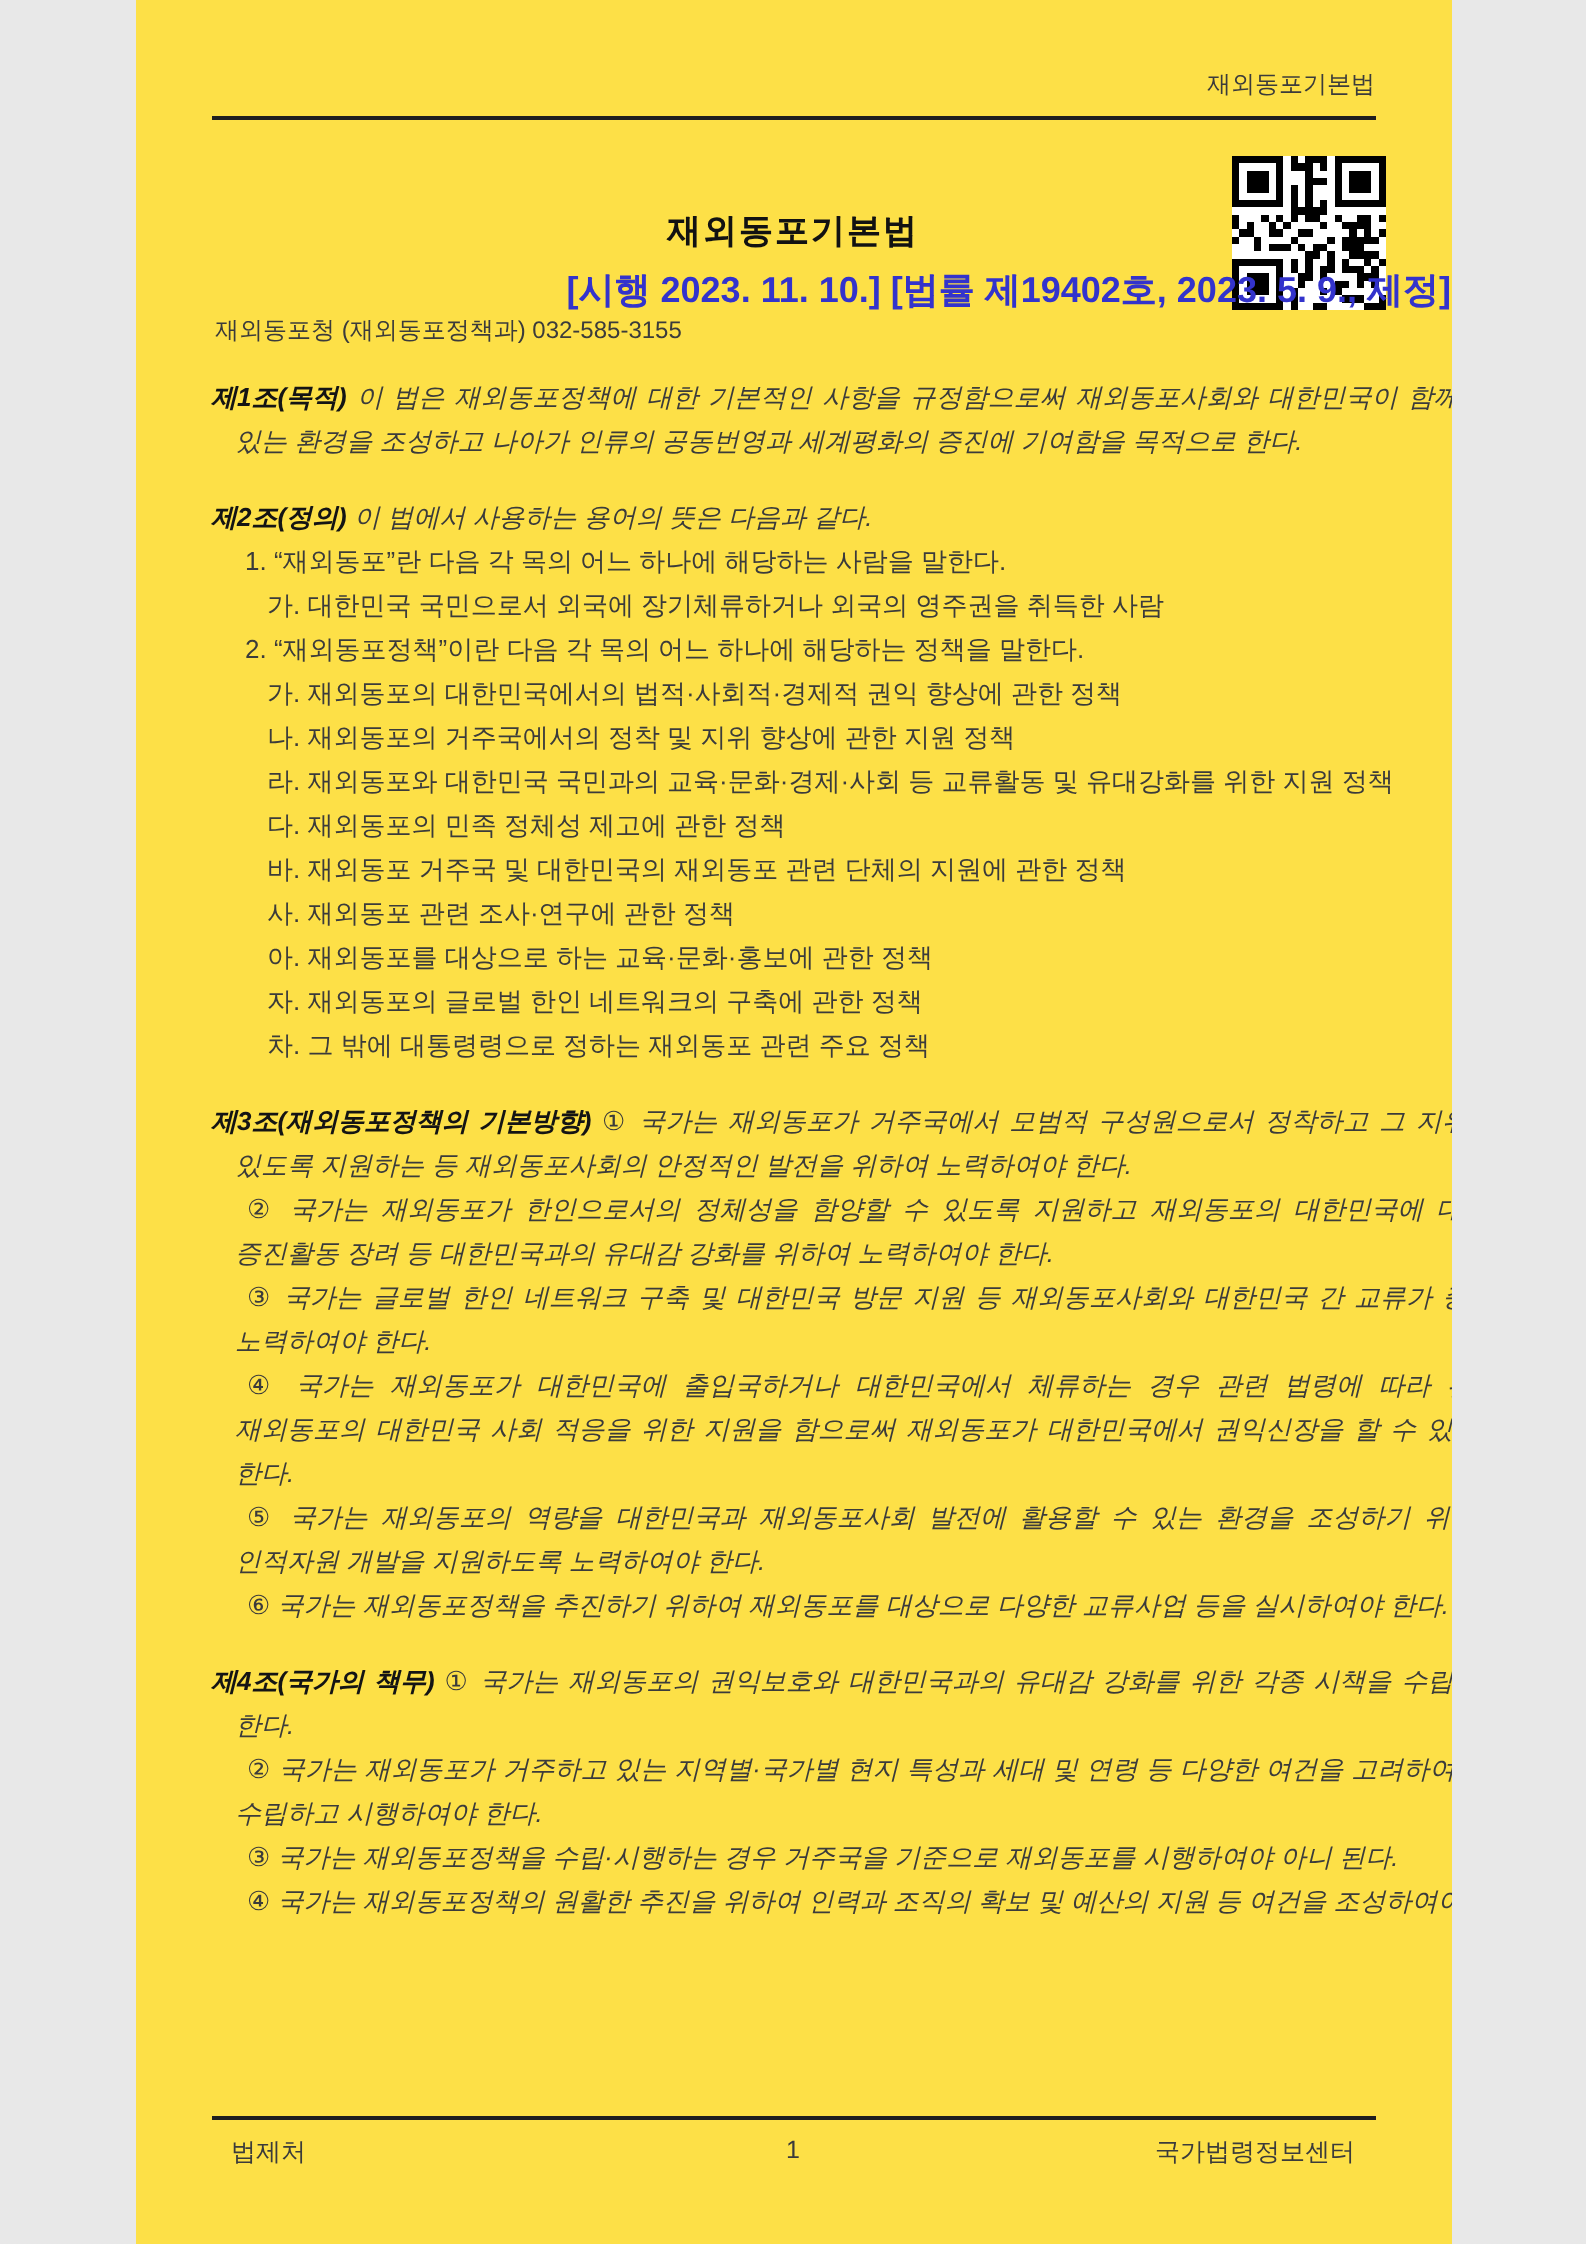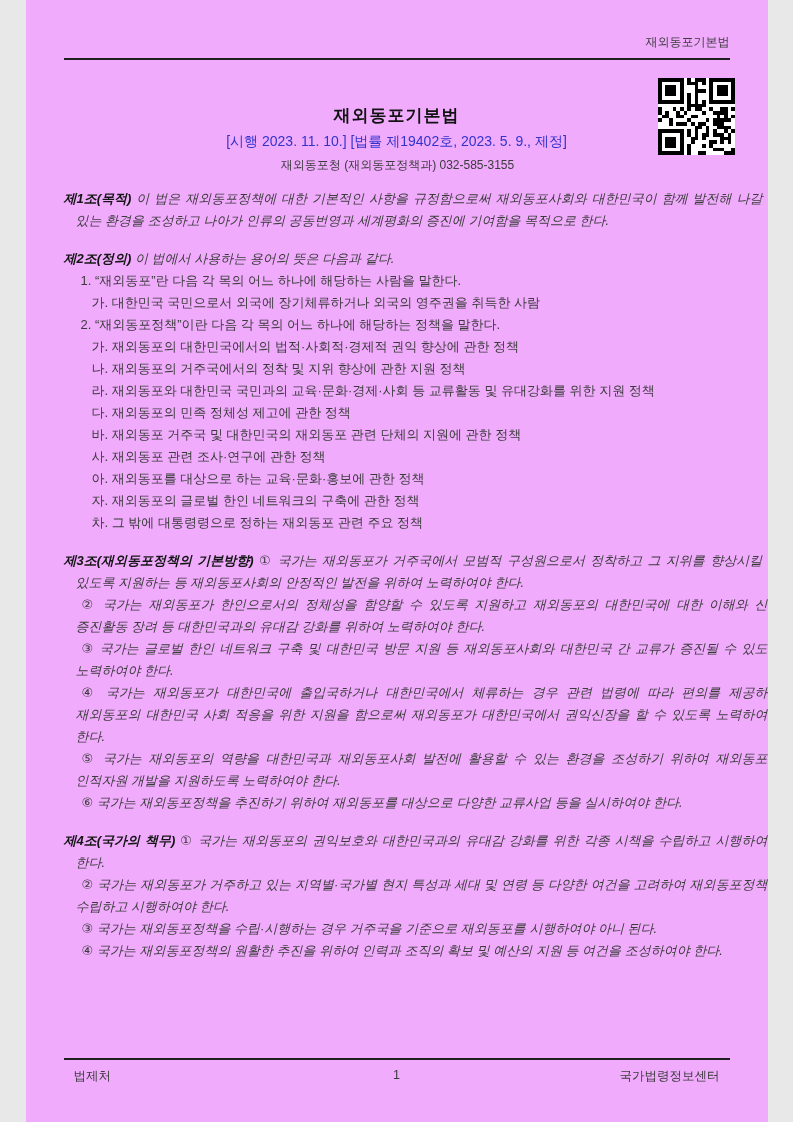--- a/index.html
+++ b/index.html
@@ -1,22 +1,22 @@
 <!DOCTYPE html>
 <html><head>
 <meta charset="utf-8">
 <style>
   * { margin: 0; padding: 0; box-sizing: border-box; }
   html, body { background: #e8e8e8; }
   body { font-family: "Liberation Sans", "DejaVu Sans", sans-serif; }
   .page {
     position: relative;
-    width: 742px; height: 1122px;
+    width: 658px; height: 1122px;
     margin: 0 auto;
-    background: #f0abfc;
+    background: #fde047;
     color: #3b3b3b;
     overflow: hidden;
   }
   
   .top-header {
     position: absolute; top: 34px; left: 38px; right: 38px;
     text-align: right; font-size: 12px; color: #3b3b3b;
   }
   .header-rule {
     position: absolute; top: 58px; left: 38px; right: 38px;
@@ -28,25 +28,25 @@
     width: 77px; height: 77px; background: #fff;
   }
   
   .doc-title {
     position: absolute; top: 104px; left: 0; right: 0;
     text-align: center; font-size: 17px; font-weight: bold;
     color: #121212; letter-spacing: 1px;
   }
   .doc-sub {
     position: absolute; top: 133px; left: 0; right: 0;
-    text-align: center; font-size: 14px;
+    text-align: right; font-size: 18px; font-weight: bold;
   }
   .doc-agency {
     position: absolute; top: 157px; left: 40px; right: 38px;
-    text-align: center; font-size: 12px; color: #3b3b3b;
+    text-align: left; font-size: 12px; color: #3b3b3b;
   }
   
   .body {
     position: absolute; top: 188px; left: 38px; width: 717px;
     font-size: 13px; line-height: 22px; text-align: justify;
     color: #3b3b3b; word-break: keep-all;
   }
   .article { margin-top: 16px; }
   .article:first-child { margin-top: 0; }
   .article b { color: #141414; }

